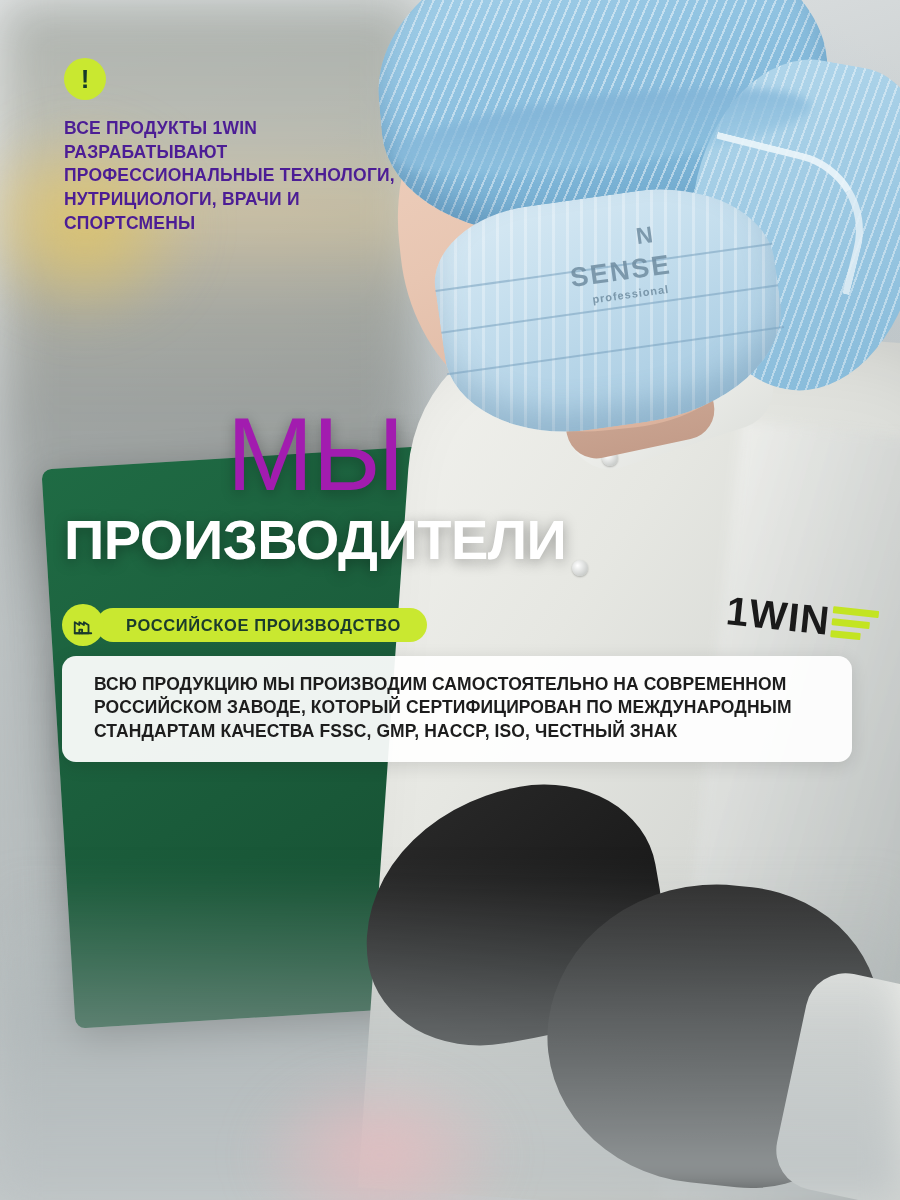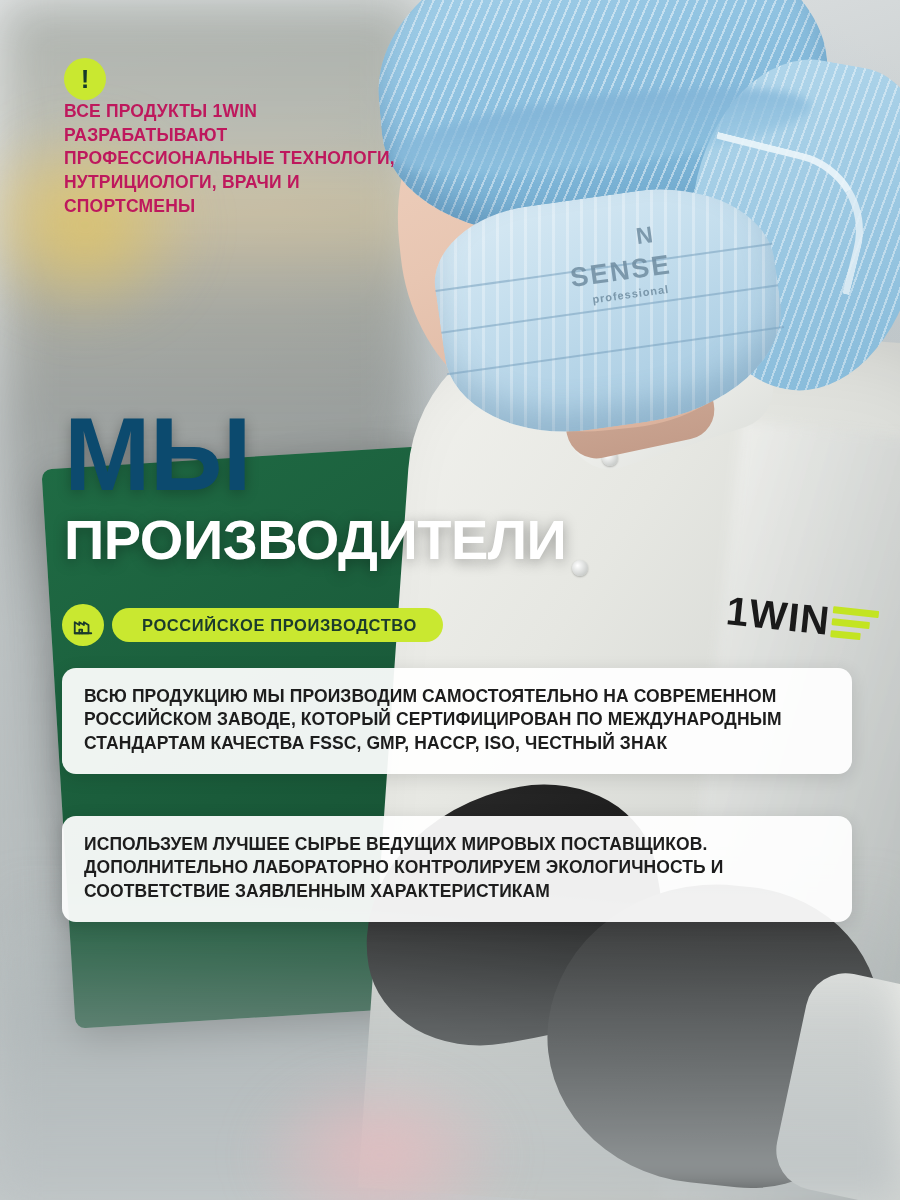--- a/index.html
+++ b/index.html
@@ -285,42 +285,44 @@
     background: #c9e830;
     color: #173a2a;
     font-size: 26px;
     font-weight: 800;
     display: flex;
     align-items: center;
     justify-content: center;
     line-height: 1;
   }
   .topnote-text {
+    margin-top: 17px;
     font-size: 17.5px;
     font-weight: 800;
     line-height: 1.35;
     letter-spacing: 0.2px;
-    color: #be185d;
+    color: #4c1d95;
     text-transform: uppercase;
     white-space: pre-line;
   }
 
   .headline {
     position: absolute;
     left: 64px;
     top: 412px;
   }
   .headline .line1 {
     font-size: 104px;
-    font-weight: 700;
+    font-weight: 400;
     line-height: 0.82;
     letter-spacing: -1px;
-    color: #0c4a6e;
+    color: #a21caf;
     text-transform: uppercase;
     text-shadow: 0 3px 14px rgba(0,0,0,0.28);
+    text-align: center;
   }
   .headline .line2 {
     margin-top: 16px;
     font-size: 56px;
     font-weight: 800;
     line-height: 0.95;
     letter-spacing: -0.5px;
     color: #ffffff;
     text-transform: uppercase;
     text-shadow: 0 3px 14px rgba(0,0,0,0.35);
@@ -331,21 +333,21 @@
     left: 62px;
     width: 790px;
   }
   .feature.f1 { top: 604px; }
   .feature.f2 { top: 794px; }
   .feature.f3 { top: 966px; }
 
   .feat-head {
     display: flex;
     align-items: center;
-    gap: 16px;
+    gap: 0px;
     height: 42px;
   }
   .feat-icon {
     width: 42px; height: 42px;
     border-radius: 50%;
     background: #c9e830;
     display: flex;
     align-items: center;
     justify-content: center;
     position: relative;
@@ -362,24 +364,24 @@
     display: flex;
     align-items: center;
     font-size: 16.5px;
     font-weight: 800;
     letter-spacing: 0.6px;
     color: #1b3b2c;
     text-transform: uppercase;
     white-space: nowrap;
   }
   .feat-card {
-    margin-top: 22px;
+    margin-top: 10px;
     background: rgba(255,255,255,0.93);
     border-radius: 14px;
-    padding: 17px 22px 19px 22px;
+    padding: 17px 22px 19px 32px;
     font-size: 17.5px;
     font-weight: 700;
     line-height: 1.34;
     letter-spacing: 0.1px;
     color: #1d1d1d;
     text-transform: uppercase;
     box-shadow: 0 4px 18px rgba(0,0,0,0.12);
   }
 </style>
 </head>
@@ -460,19 +462,18 @@
           <path d="M3 21h18"></path>
           <path d="M8 21v-4h3v4"></path>
         </svg>
       </div>
       <div class="feat-pill">РОССИЙСКОЕ ПРОИЗВОДСТВО</div>
     </div>
     <div class="feat-card">ВСЮ ПРОДУКЦИЮ МЫ ПРОИЗВОДИМ САМОСТОЯТЕЛЬНО НА СОВРЕМЕННОМ РОССИЙСКОМ ЗАВОДЕ, КОТОРЫЙ СЕРТИФИЦИРОВАН ПО МЕЖДУНАРОДНЫМ СТАНДАРТАМ КАЧЕСТВА FSSC, GMP, HACCP, ISO, ЧЕСТНЫЙ ЗНАК</div>
   </div>
 
   <div class="feature f2">
-    <div class="feat-card">ИСПОЛЬЗУЕМ ЛУЧШЕЕ СЫРЬЕ ВЕДУЩИХ МИРОВЫХ ПОСТАВЩИКОВ. ДОПОЛНИТЕЛЬНО ЛАБОРАТОРНО КОНТРОЛИРУЕМ ЭКОЛОГИЧНОСТЬ И СООТВЕТСТВИЕ ЗАЯВЛЕННЫМ ХАРАКТЕРИСТИКАМ</div>
   </div>
 
   <div class="feature f3">
   </div>
 
 </div>
 
 </body></html>

